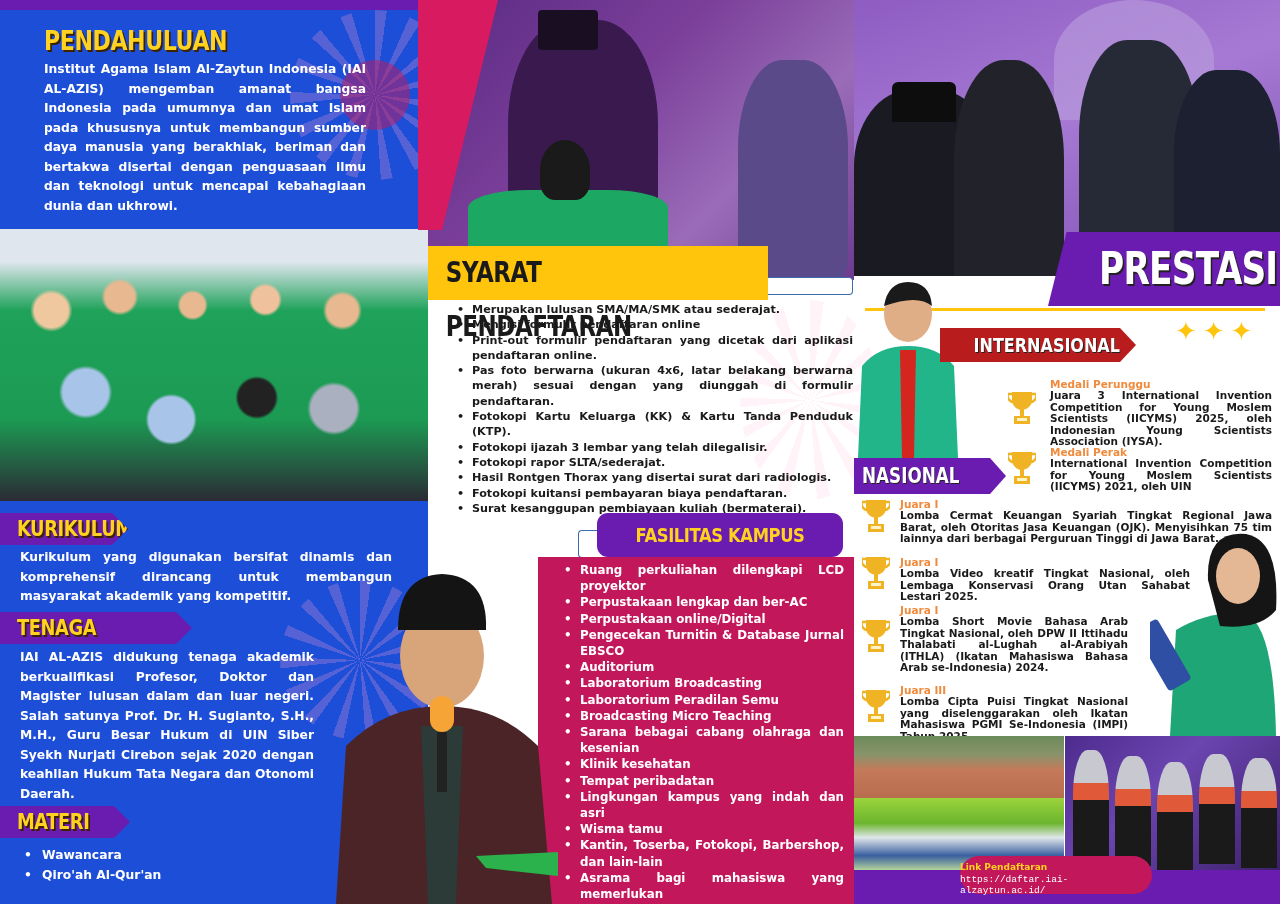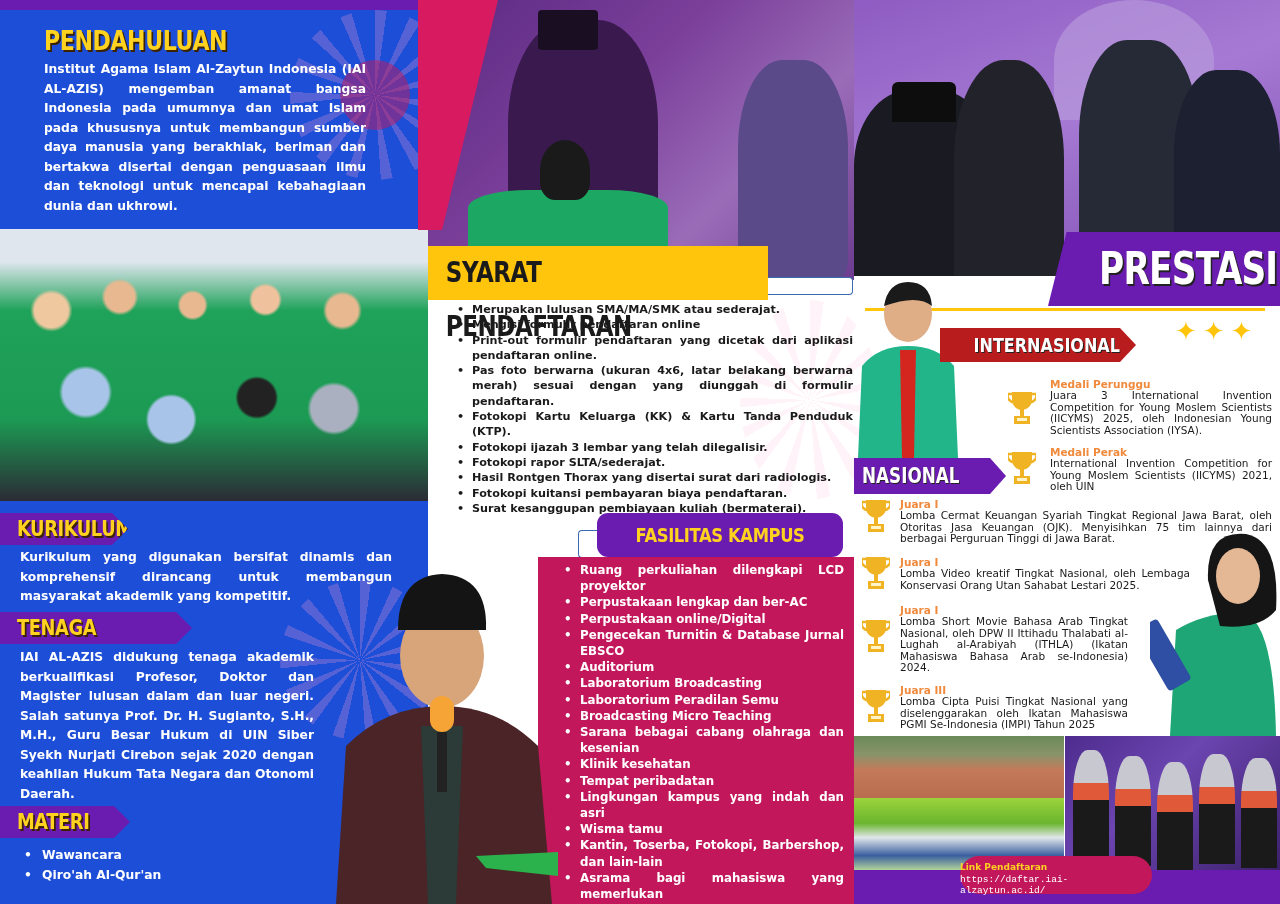--- a/index.html
+++ b/index.html
@@ -72,21 +72,21 @@
   .intl-tag span { display: block; padding-left: 42px; font-weight: bold; font-size: 20px; line-height: 34px; color: #fff;
       transform: scaleX(0.8); transform-origin: left center; text-shadow: 1px 1px 0 #222; }
   .nas-tag { left: 854px; top: 458px; width: 152px; height: 36px; background: #6a1bb0;
       clip-path: polygon(0 0, calc(100% - 16px) 0, 100% 50%, calc(100% - 16px) 100%, 0 100%); }
   .nas-tag span { display: block; padding-left: 10px; font-weight: bold; font-size: 21px; line-height: 36px; color: #fff;
       transform: scaleX(0.8); transform-origin: left center; text-shadow: 1px 1px 0 #222; }
 
   .trophy { width: 28px; height: 36px; }
   .award { position: absolute; }
   .award .medal { font-weight: bold; font-size: 10.5px; line-height: 12px; color: #f08a3c; }
-  .award .desc { font-weight: normal; font-size: 10.5px; line-height: 11.5px; color: #1a1a1a; text-align: justify; }
+  .award .desc { font-weight: bold; font-size: 10.5px; line-height: 11.5px; color: #1a1a1a; text-align: justify; }
 
   .student-m { left: 858px; top: 276px; width: 100px; height: 182px; }
   .student-f { left: 1150px; top: 530px; width: 130px; height: 206px; }
 
   .act-photo-1 { left: 854px; top: 736px; width: 210px; height: 62px;
       background: linear-gradient(180deg, #6b8a5a 0%, #89936a 30%, #c47a5a 55%, #b86e4e 100%); }
   .act-photo-2 { left: 854px; top: 798px; width: 210px; height: 72px;
       background: linear-gradient(180deg, #9bd33c 0%, #6bb52e 35%, #e0e6ea 55%, #3a5fa0 80%, #b3d39a 100%); }
   .act-photo-3 { left: 1065px; top: 736px; width: 215px; height: 140px;
       background: linear-gradient(135deg, #4e2c8e 0%, #6b45b0 40%, #3b1f6a 100%); }

